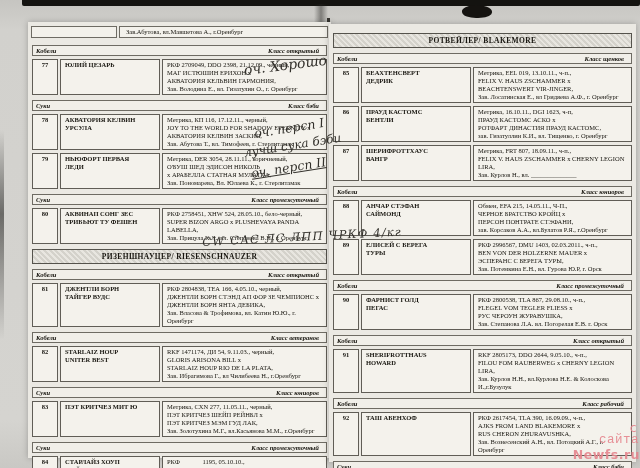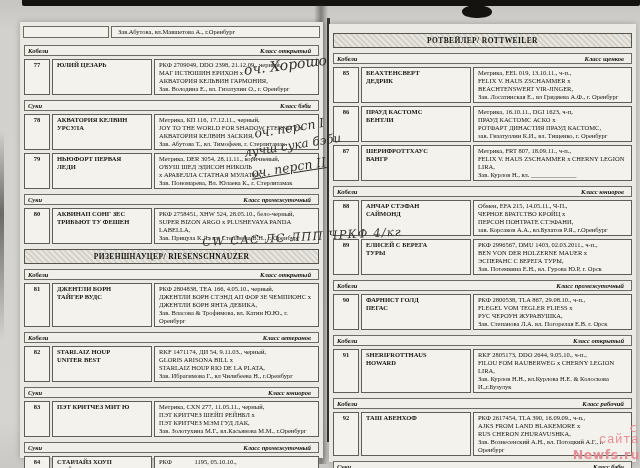--- a/index.html
+++ b/index.html
@@ -12,21 +12,21 @@
     border-radius:45% 60% 40% 55%;transform:rotate(-3deg);}
   .gutter{position:absolute;left:314px;top:4px;width:14px;height:460px;
     background:linear-gradient(90deg,rgba(0,0,0,0) 0,rgba(35,34,31,.45) 50%,rgba(0,0,0,0) 100%);}
   .spine-line{position:absolute;left:327px;top:18px;width:2.5px;height:424px;background:#1d1c19;opacity:.85;}
   .left-edge{position:absolute;left:0;top:130px;width:4px;height:210px;
     background:linear-gradient(180deg,rgba(0,0,0,0),rgba(20,20,18,.55) 40%,rgba(0,0,0,0));}
   .curve-artifact{position:absolute;left:196px;top:437px;width:128px;height:48px;
     border:2px solid transparent;border-top-color:#97948c;border-radius:50%;transform:rotate(6deg);}
   
   .page{position:absolute;background:#ebe9e3;box-shadow:0 0 6px rgba(0,0,0,.25);}
-  #page-left{left:20px;top:22px;width:303px;height:436px;padding:4px 3px;box-sizing:border-box;}
+  #page-left{left:28px;top:22px;width:303px;height:436px;padding:4px 3px;box-sizing:border-box;}
   #page-right{left:329px;top:24px;width:307px;height:438px;padding:4px 3px;box-sizing:border-box;}
   
   .row{margin:3px 1px 0 1px;}
   .controw{display:flex;gap:2px;margin-bottom:7px;}
   .controw .blankbox{width:84px;border:1px solid #6e6b63;background:#f3f1eb;}
   .controw .contdetails{flex:1;border:1px solid #6e6b63;background:#f3f1eb;
     font-size:6.5px;line-height:8px;padding:1px 3px 1px 6px;}
   .classrow{display:flex;justify-content:space-between;align-items:center;
     border:1px solid #6e6b63;background:#f1efe9;height:9px;padding:0 7px 0 3px;
     font-style:italic;font-weight:bold;font-size:6.5px;margin-top:5px;}
@@ -174,21 +174,21 @@
       <div class="cell name">СТАРЛАЙЗ ХОУП
 МЕЙК БИЛИВ</div>
       <div class="cell details">РКФ              1195, 05.10.10.,
 ГЛОРИС АНГЕЛ НЕЦИД х
 СТАРЛАЙЗ ХОУП ЗИС ИЗ УОЛД ДРИМ,
 Зав., вл. Ибрагимова, г.Уфа</div>
     </div>
   </div>
 
   <div class="page" id="page-right">
-    <div class="row breedrow">РОТВЕЙЛЕР/ ROTTWEILER</div>
+    <div class="row breedrow">РОТВЕЙЛЕР/ BLAKEMORE</div>
 
     <div class="row classrow">
       <span>Кобели</span>
       <span>Класс щенков</span>
     </div>
     <div class="row entry">
       <div class="cell num">85</div>
       <div class="cell name">БЕАХТЕНСВЕРТ
 ДЕДРИК</div>
       <div class="cell details">Метрика, ЕЕL 019, 13.10.11., ч-п.,

